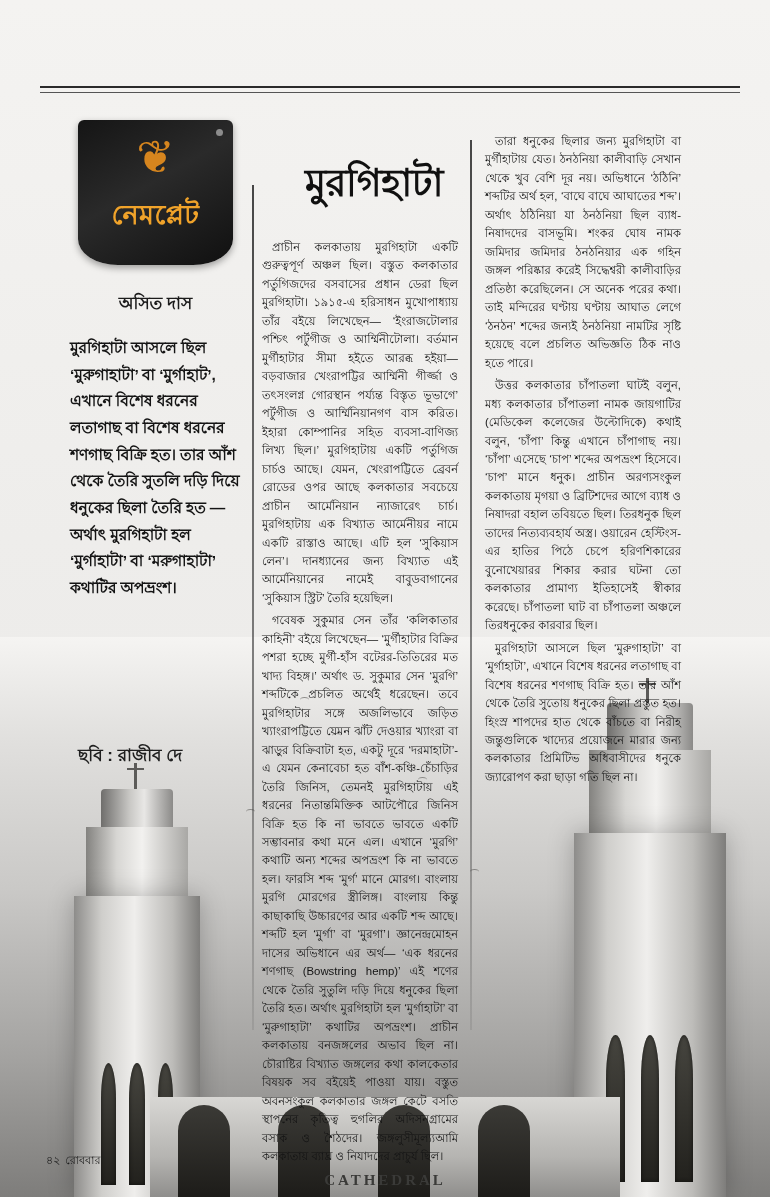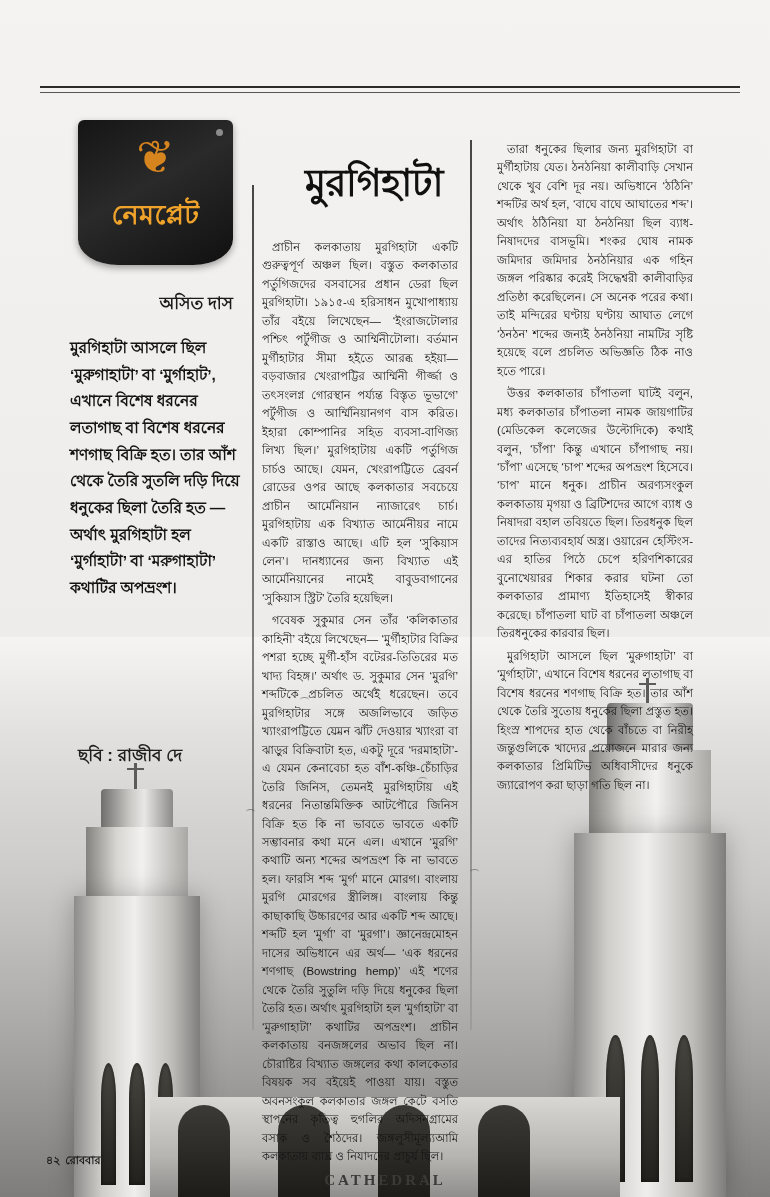--- a/index.html
+++ b/index.html
@@ -207,21 +207,21 @@
     font-weight: bold;
     font-family: "Liberation Sans", sans-serif;
     letter-spacing: 0.5px;
   }
 
   .author {
     position: absolute;
     left: 78px;
     top: 290px;
     width: 155px;
-    text-align: right;
+    text-align: center;
     font-size: 17px;
     font-weight: bold;
     color: #1b1b1b;
   }
 
   .lead {
     position: absolute;
     left: 70px;
     top: 335px;
     width: 172px;
@@ -268,23 +268,22 @@
     text-indent: 10px;
   }
   .col-mid {
     left: 262px;
     top: 190px;
     width: 196px;
     margin-top: 48px;
   }
   .col-right {
     left: 485px;
-    top: 140px;
+    top: 132px;
     width: 196px;
-    margin-left: 12px;
   }
   .col-right .tail {
     text-indent: 0;
     margin-top: 6px;
   }
   .divider {
     position: absolute;
     top: 140px;
     height: 890px;
     width: 2px;
@@ -292,21 +291,21 @@
   }
   .div1 { left: 470px; }
   .div2 { left: 252px; top: 185px; height: 845px; }
 
   .folio {
     position: absolute;
     left: 46px;
     bottom: 26px;
     font-size: 11px;
     color: #1d1d1d;
-    font-weight: bold;
+    font-weight: normal;
   }
   .folio .pg { margin-right: 5px; }
 </style>
 </head>
 <body>
 
 <div class="page">
 
   <div class="photo">
     <div class="sky"></div>

